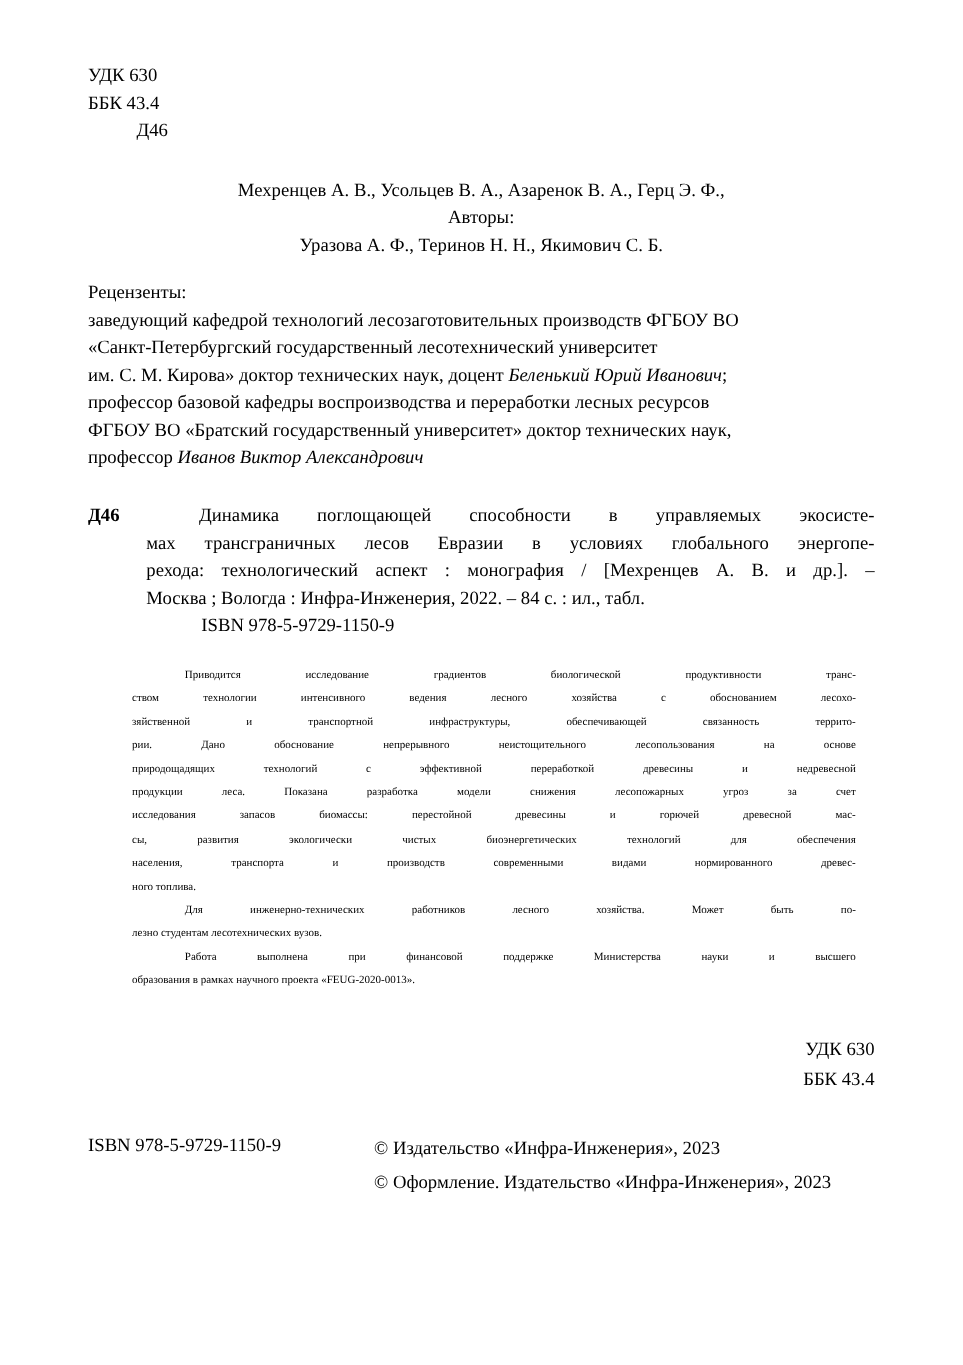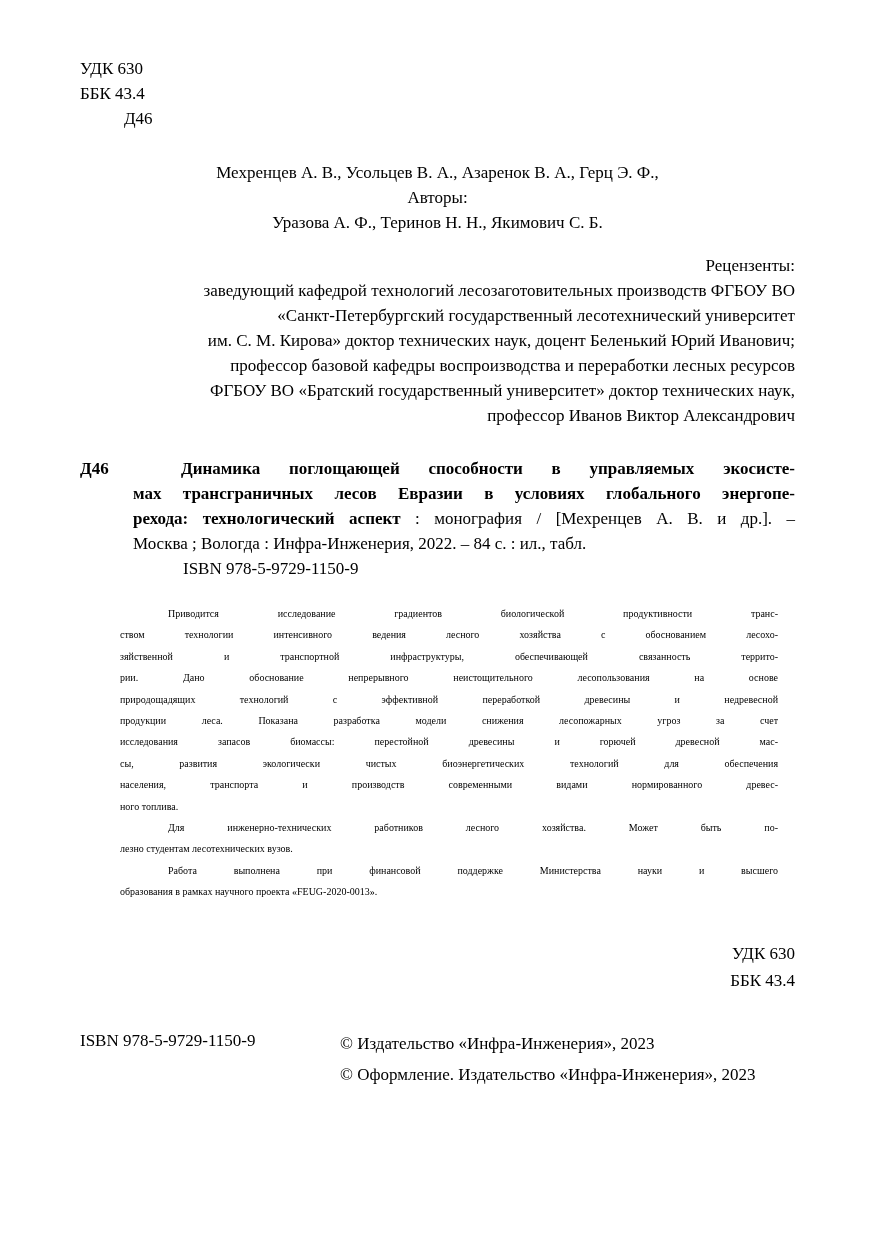--- a/index.html
+++ b/index.html
@@ -9,30 +9,30 @@
     width: 875px;
     height: 1241px;
     margin: 0 auto;
     background: #ffffff;
     color: #000000;
     font-family: "Liberation Serif", "DejaVu Serif", serif;
     overflow: hidden;
   }
   .abs { position: absolute; }
   .fs-main { font-size: 17px; line-height: 25px; }
-  .bold { font-weight: bold; }
-  .italic { }
+  .bold { font-weight: normal; }
+  .italic { font-style: italic; }
   .j { text-align: justify; text-align-last: justify; }
   .indent { text-indent: 48px; }
 
   .top-codes { left: 80px; top: 56px; }
   .top-codes .shift { padding-left: 44px; }
 
   .authors-block { left: 80px; top: 160px; width: 715px; text-align: center; }
-  .reviewers-block { left: 80px; top: 253px; width: 715px; text-align: right; }
+  .reviewers-block { left: 80px; top: 253px; width: 715px; text-align: left; }
 
   .record-block { left: 80px; top: 456px; width: 715px; }
   .rec-code { position: absolute; left: 0; top: 0; font-weight: bold; }
   .rec-lines { margin-left: 53px; }
   .isbn-line { padding-left: 50px; }
 
   .annotation { left: 120px; top: 603px; width: 658px; font-size: 10px; line-height: 21.4px; }
 
   .codes-right { right: 80px; top: 940px; text-align: right; line-height: 27px; }
 

